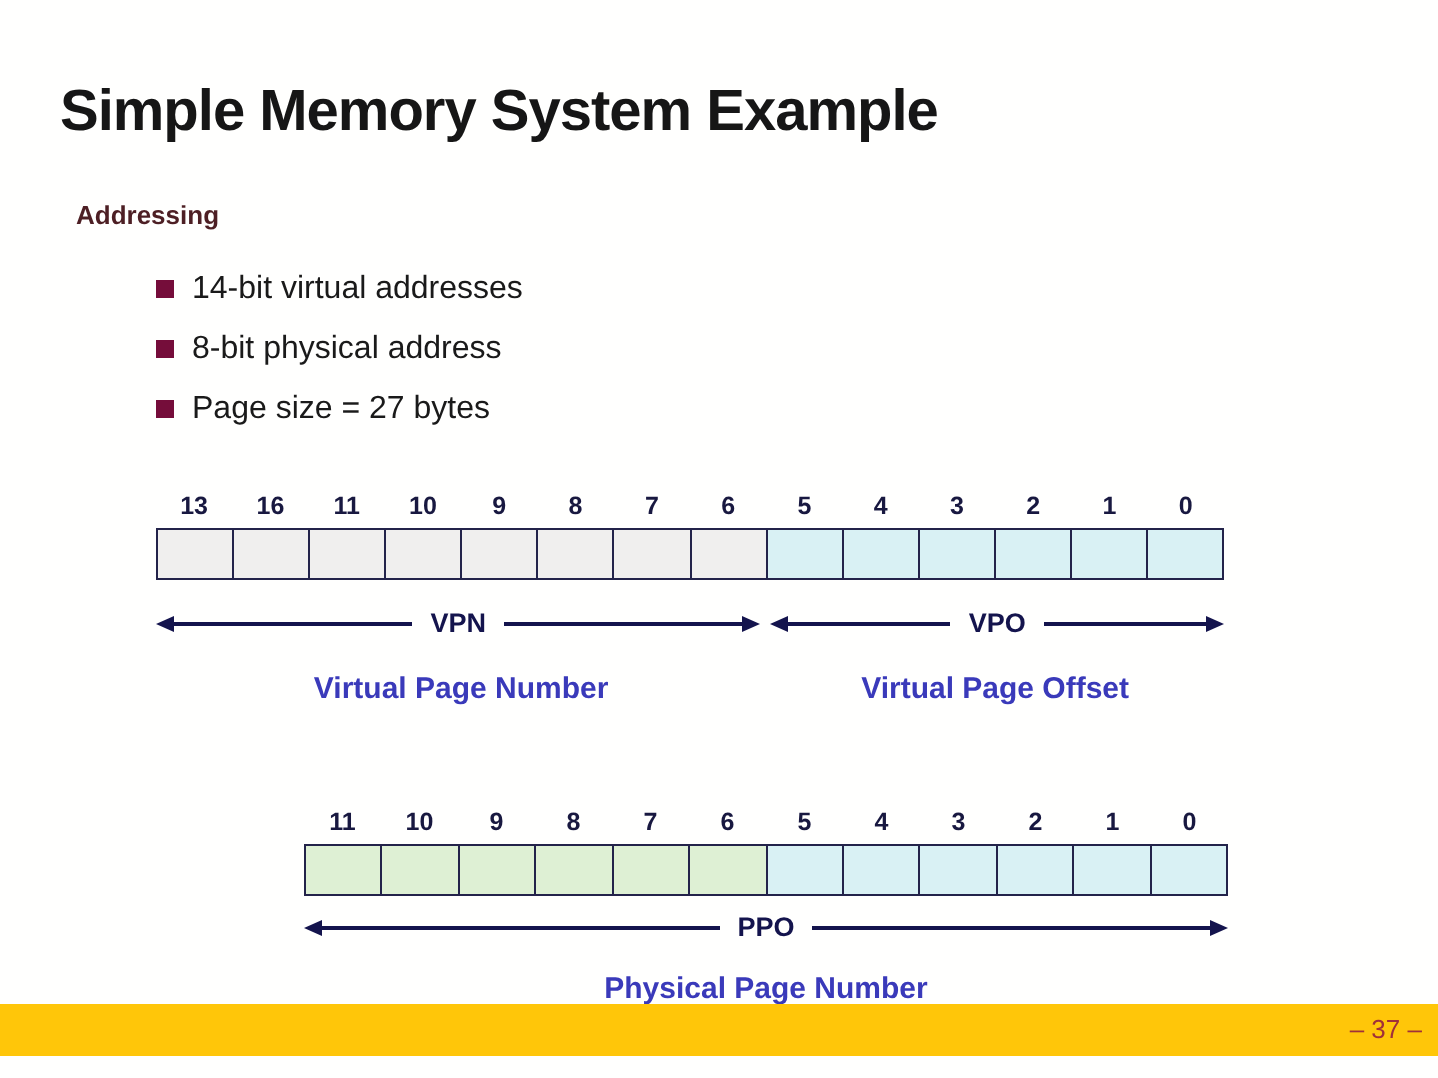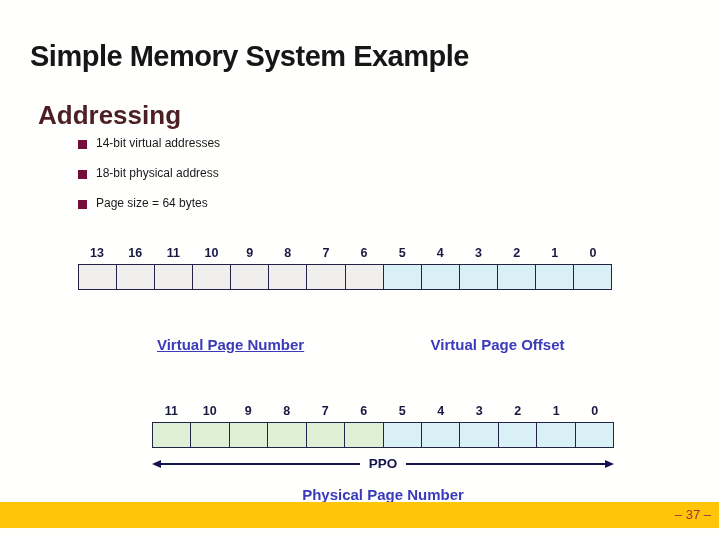--- a/index.html
+++ b/index.html
@@ -8,24 +8,24 @@
     background:#fffffe; overflow:hidden;
     font-family:"Liberation Sans", sans-serif;
   }
   
   .title {
     position:absolute; left:30px; top:40px;
     font-size:29px; font-weight:bold; color:#161616; letter-spacing:-0.5px;
   }
   .heading {
     position:absolute; left:38px; top:100px;
-    font-size:26px; font-weight:bold; color:var(--heading);
+    font-size:13px; font-weight:bold; color:var(--heading);
   }
   .bullets { position:absolute; left:78px; top:136px; }
-  .bullet { position:relative; height:30px; padding-left:18px; font-size:12px; color:#1a1a1a; }
+  .bullet { position:relative; height:30px; padding-left:18px; font-size:16px; color:#1a1a1a; }
   .bullet .marker {
     position:absolute; left:0; top:4px; width:9px; height:9px;
     background:var(--bullet-marker);
   }
   
   .diagram { position:absolute; }
   .numrow { position:absolute; left:0; right:0; display:flex; }
   .bitnum {
     flex:1; text-align:center; font-size:12.5px; font-weight:bold;
     color:var(--bitnum-text);
@@ -73,25 +73,25 @@
 
   <div class="heading">Addressing</div>
 
   <div class="bullets">
     <div class="bullet">
       <span class="marker"></span>
       <span>14-bit virtual addresses</span>
     </div>
     <div class="bullet">
       <span class="marker"></span>
-      <span>18-bit physical address</span>
+      <span>8-bit physical address</span>
     </div>
     <div class="bullet">
       <span class="marker"></span>
-      <span>Page size = 64 bytes</span>
+      <span>Page size = 27 bytes</span>
     </div>
   </div>
 
   <div class="diagram" style="left:78px; top:246px; width:534px; height:115px;">
     <div class="numrow" style="top:0;">
         <div class="bitnum">13</div>
         <div class="bitnum">16</div>
         <div class="bitnum">11</div>
         <div class="bitnum">10</div>
         <div class="bitnum">9</div>
@@ -114,22 +114,38 @@
         <div class="bitcell gray"></div>
         <div class="bitcell gray"></div>
         <div class="bitcell gray"></div>
         <div class="bitcell cyan"></div>
         <div class="bitcell cyan"></div>
         <div class="bitcell cyan"></div>
         <div class="bitcell cyan"></div>
         <div class="bitcell cyan"></div>
         <div class="bitcell cyan"></div>
       </div>
+    <div class="arrows" style="top:59px;">
+      <div class="span-arrow" style="flex-grow: 8; flex-basis: 0px;">
+        <span class="ah l"></span>
+        <span class="aline"></span>
+        <span class="alabel">VPN</span>
+        <span class="aline"></span>
+        <span class="ah r"></span>
+      </div>
+      <div class="span-arrow" style="flex-grow: 6; flex-basis: 0px;">
+        <span class="ah l"></span>
+        <span class="aline"></span>
+        <span class="alabel">VPO</span>
+        <span class="aline"></span>
+        <span class="ah r"></span>
+      </div>
+    </div>
     <div class="captions" style="top:90px;">
-      <div class="caption" style="flex-grow: 8; flex-basis: 0px; text-decoration: underline;">Virtual Page Number</div>
+      <div class="caption" style="flex-grow: 8; flex-basis: 0px;">Virtual Page Number</div>
       <div class="caption" style="flex-grow: 6; flex-basis: 0px;">Virtual Page Offset</div>
     </div>
   </div>
 
   <div class="diagram" style="left:152px; top:404px; width:462px; height:105px;">
     <div class="numrow" style="top:0;">
         <div class="bitnum">11</div>
         <div class="bitnum">10</div>
         <div class="bitnum">9</div>
         <div class="bitnum">8</div>

